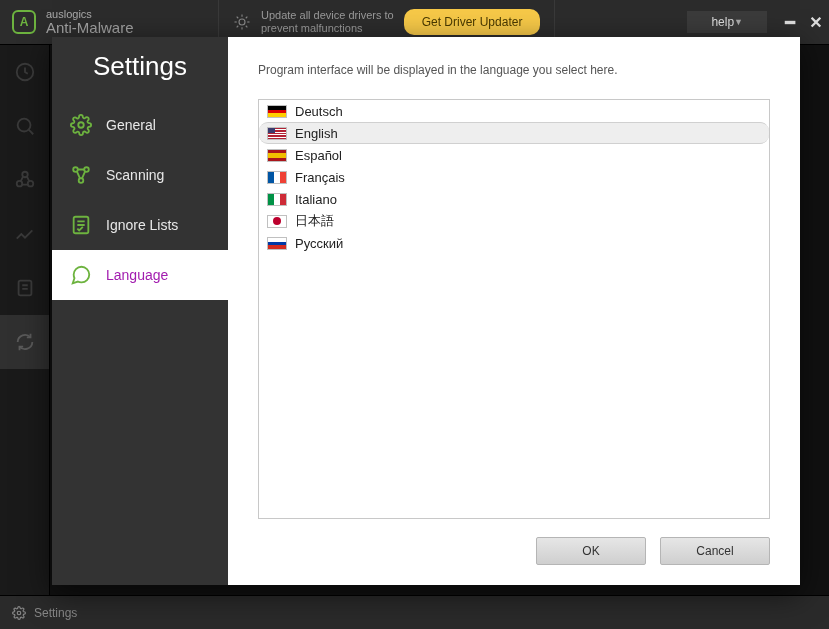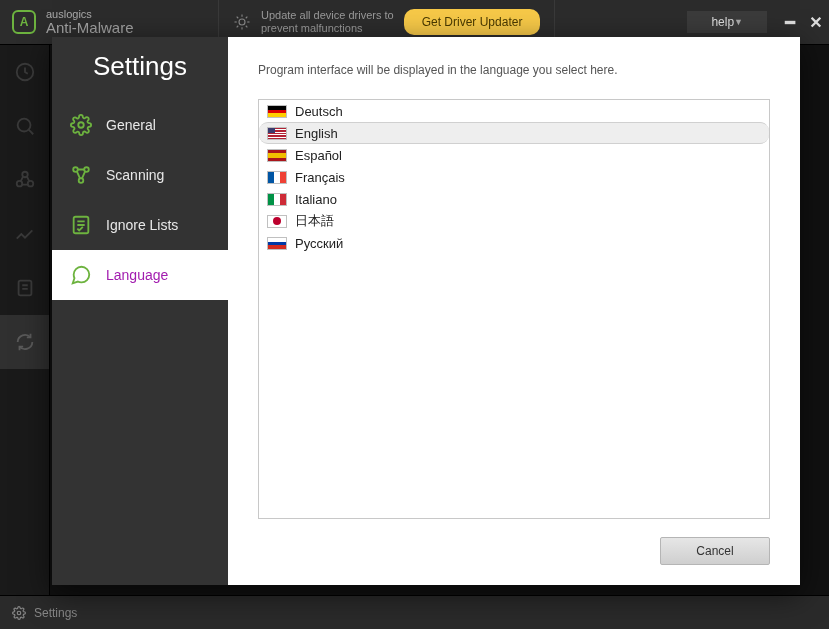--- a/index.html
+++ b/index.html
@@ -330,18 +330,19 @@
             <span>日本語</span>
           </div>
           <div class="lang-item">
             <span class="flag flag-ru"></span>
             <span>Русский</span>
           </div>
         </div>
       </div>
 
       <div class="btns">
+        <button>OK</button>
         <button>Cancel</button>
       </div>
     </div>
   </div>
 
 </div>
 
 </body></html>

